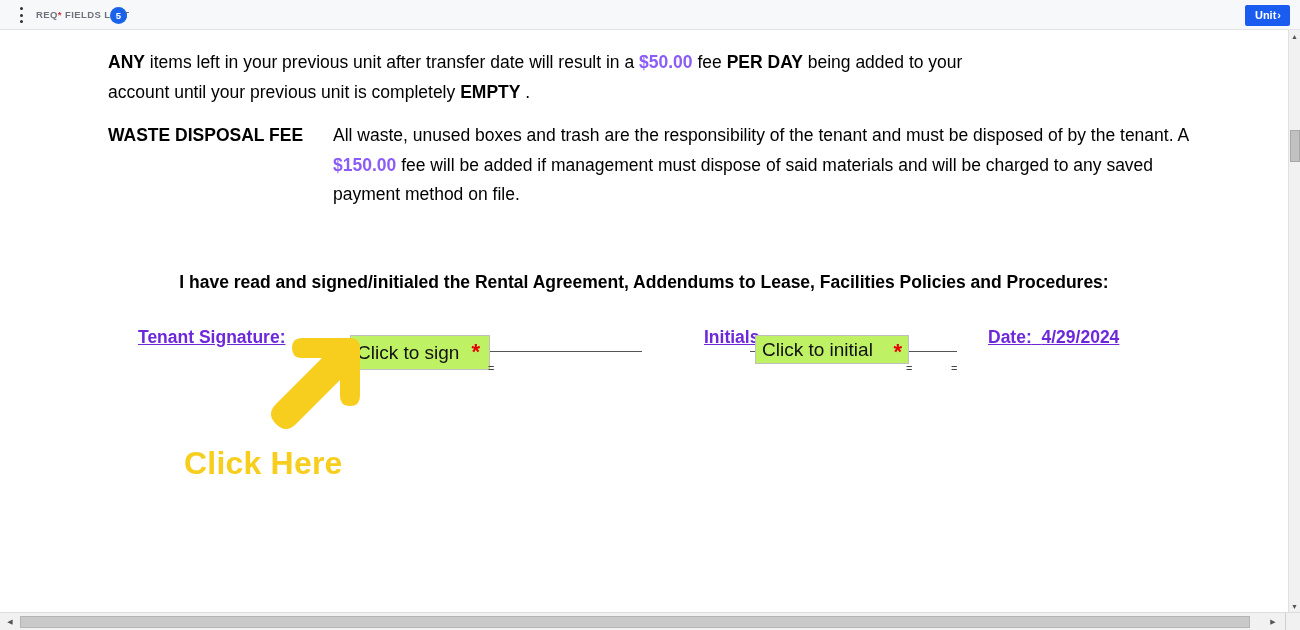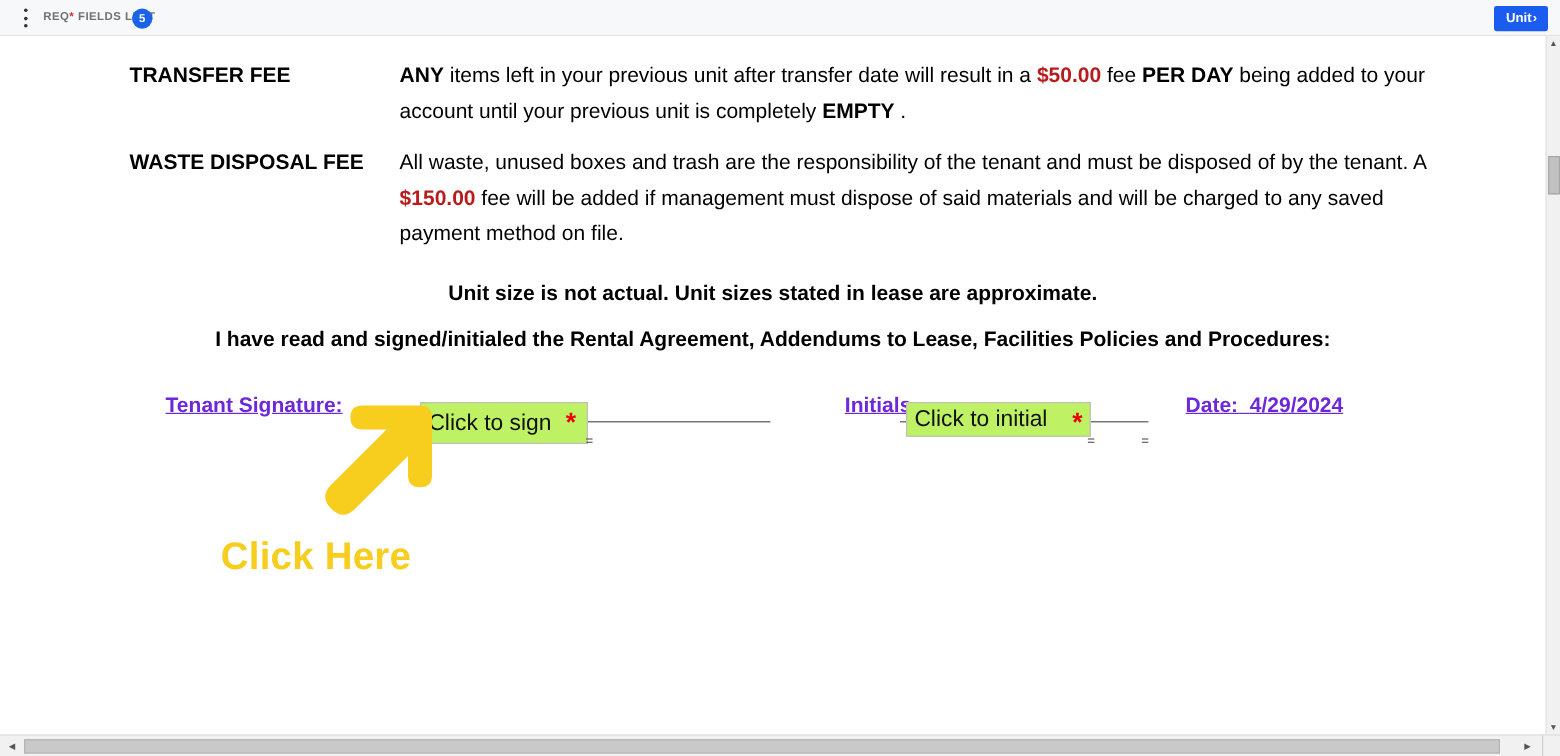--- a/index.html
+++ b/index.html
@@ -106,21 +106,21 @@
     color: #000;
     white-space: nowrap;
     line-height: 29.5px;
   }
   .clause-body {
     font-size: 17.5px;
     color: #000;
     line-height: 29.5px;
   }
   .b { font-weight: bold; }
-  .red { color: #b91c1c; font-weight: bold; }
+  .red { color: #8b5cf6; font-weight: bold; }
 
   .clause-transfer { top: 18px; left: 108px; width: 1100px; }
   .clause-transfer .clause-title { width: 225px; }
   .clause-transfer .clause-body  { width: 860px; }
 
   .clause-waste { top: 91px; left: 108px; width: 1110px; }
   .clause-waste .clause-title { width: 225px; }
   .clause-waste .clause-body  { width: 870px; }
 
   .center-line {
@@ -282,34 +282,32 @@
     <div class="req-badge">5</div>
     <button class="next-btn">
       <span>Unit</span>
       <span class="chev">›</span>
     </button>
   </div>
 
   <div class="page">
 
     <div class="clause clause-transfer">
-      <div class="clause-title">TRANSFER FEE</div>
       <div class="clause-body">
         <span class="b">ANY</span><span> items left in your previous unit after transfer date will result in a </span><span class="red">$50.00</span><span> fee </span><span class="b">PER DAY</span><span> being added to your account until your previous unit is completely </span><span class="b">EMPTY</span><span> .</span>
       </div>
     </div>
 
     <div class="clause clause-waste">
       <div class="clause-title">WASTE DISPOSAL FEE</div>
       <div class="clause-body">
         <span>All waste, unused boxes and trash are the responsibility of the tenant and must be disposed of by the tenant.  A </span><span class="red">$150.00</span><span> fee will be added if management must dispose of said materials and will be charged to any saved payment method on file.</span>
       </div>
     </div>
 
-    <div class="center-line center-line-1">Unit size is not actual. Unit sizes stated in lease are approximate.</div>
     <div class="center-line center-line-2">I have read and signed/initialed the Rental Agreement, Addendums to Lease, Facilities Policies and Procedures:</div>
 
     <div class="sig-row">
 
       <div class="sig-label lbl-tenant">Tenant Signature:</div>
       <div class="sig-line line-tenant"></div>
       <div class="fieldbox field-sign">
         <span>Click to sign</span>
         <span class="req-star">*</span>
       </div>

